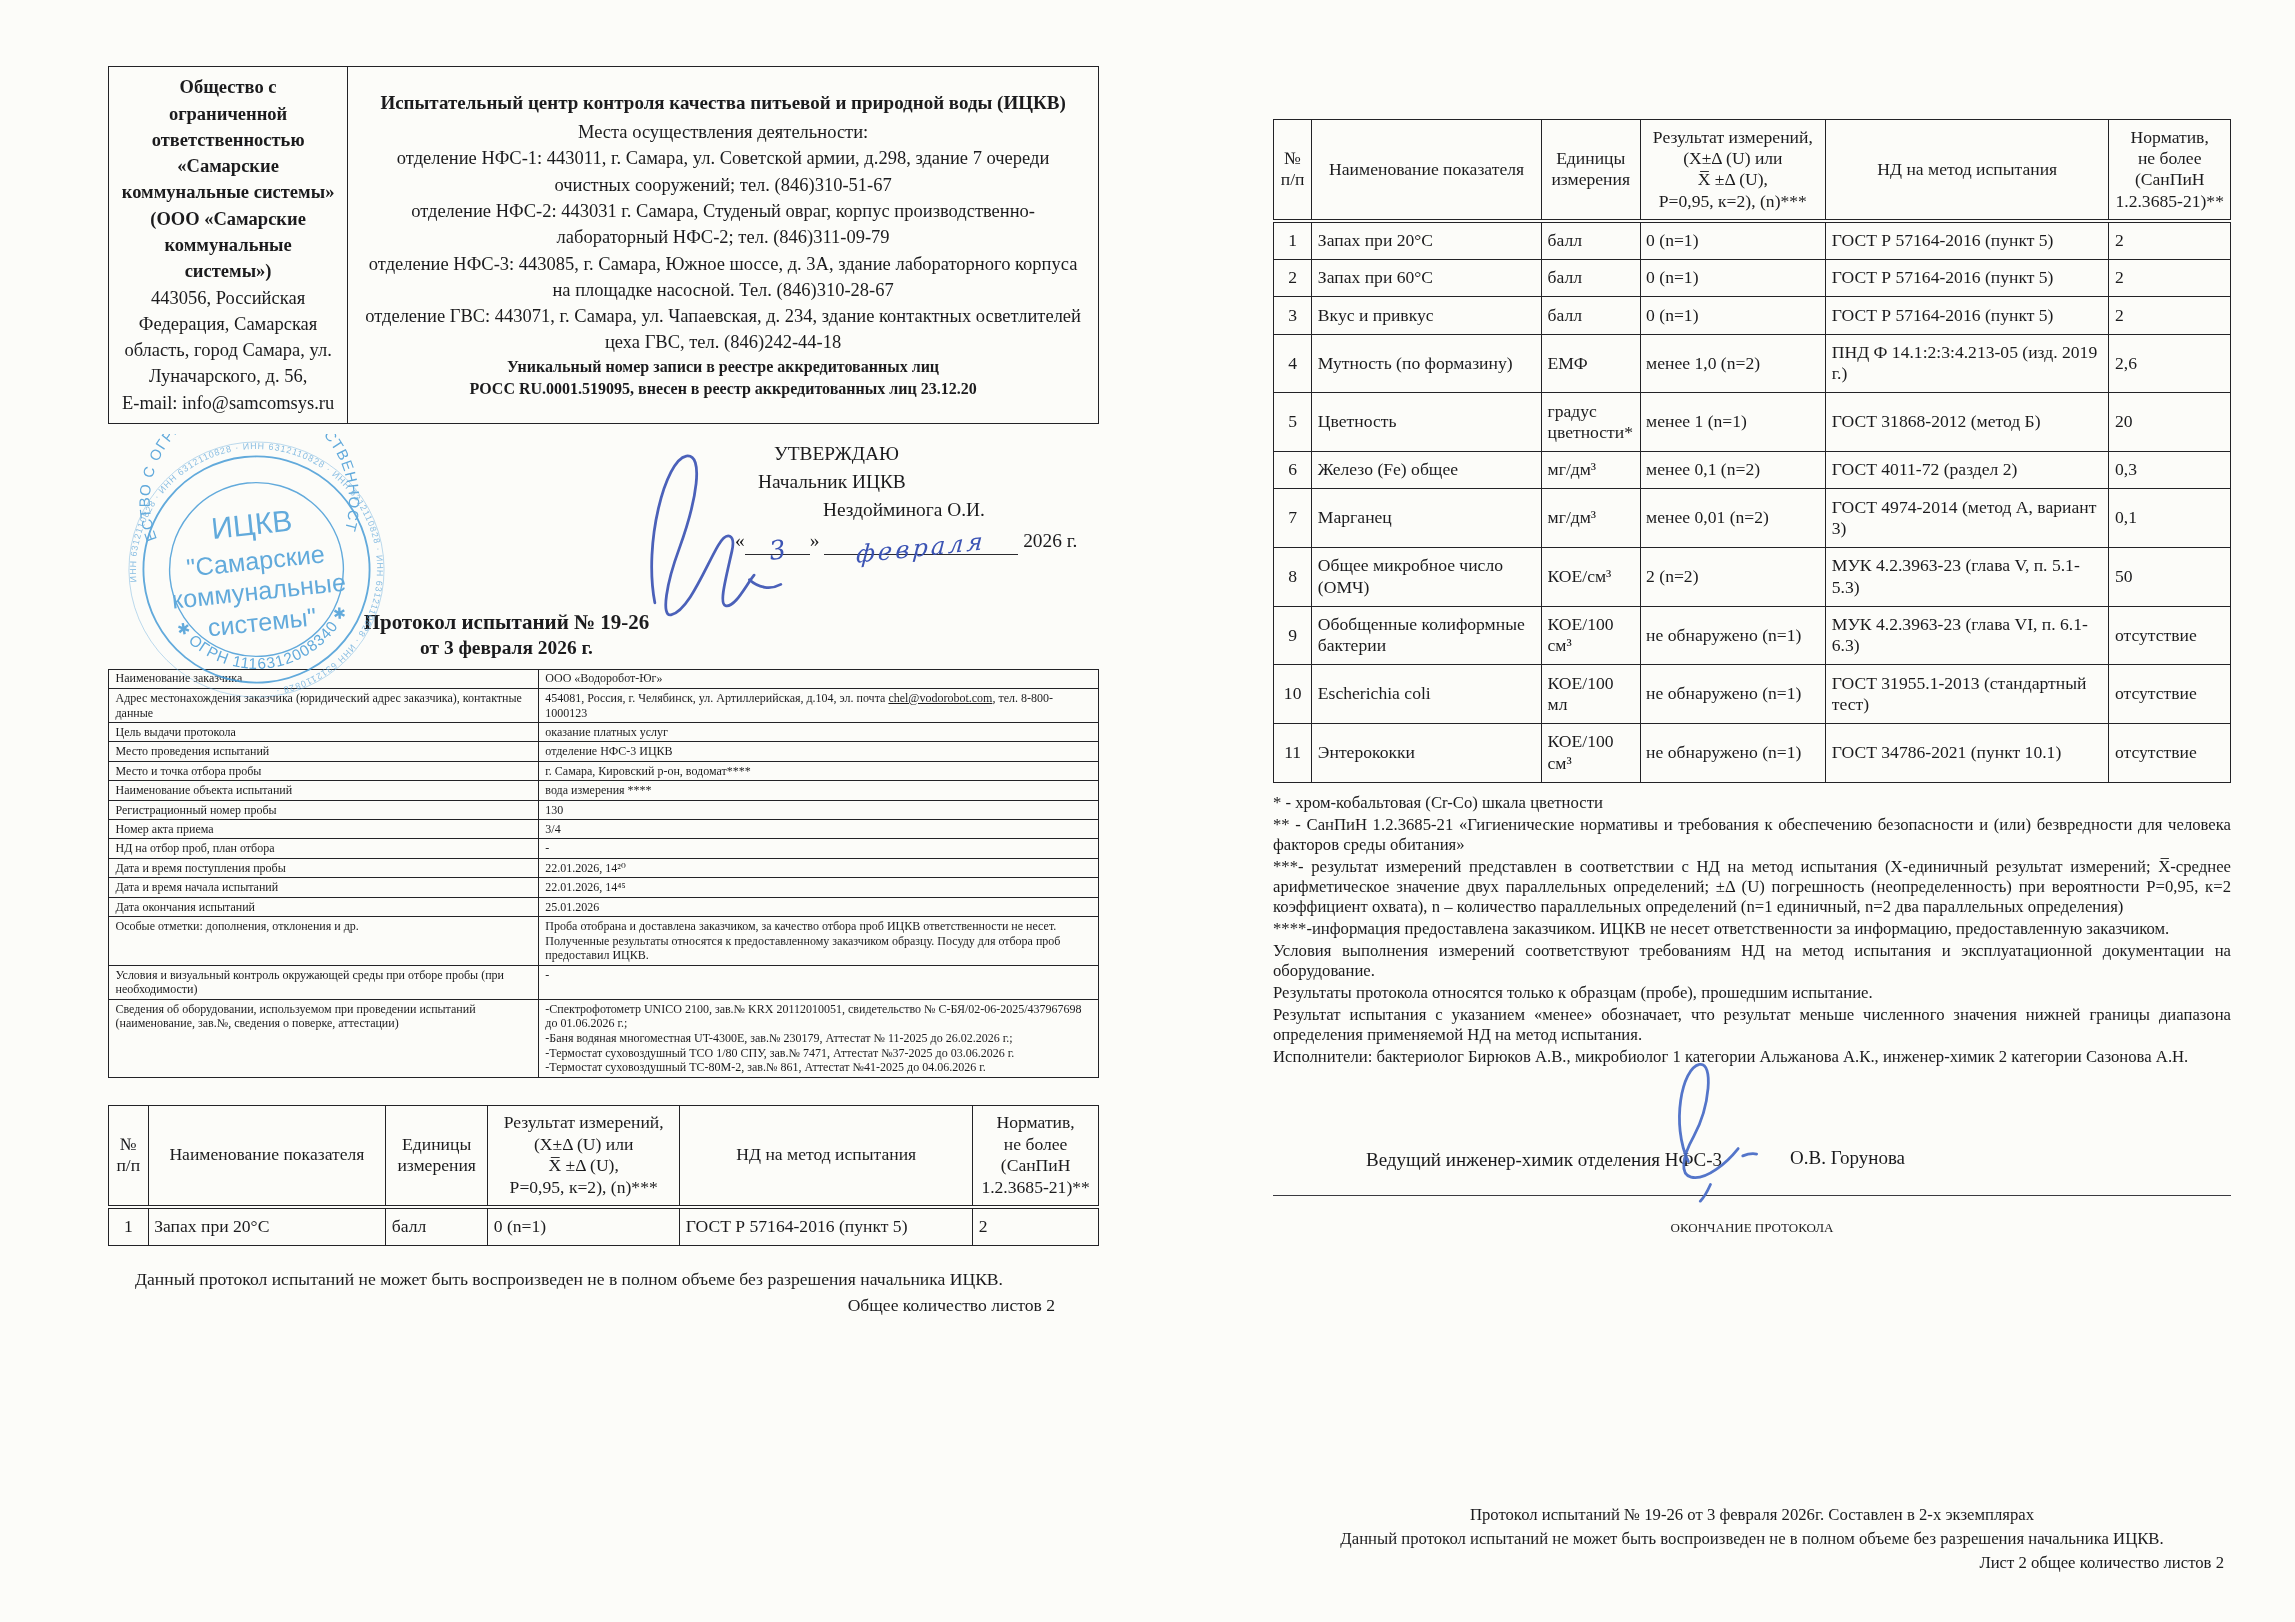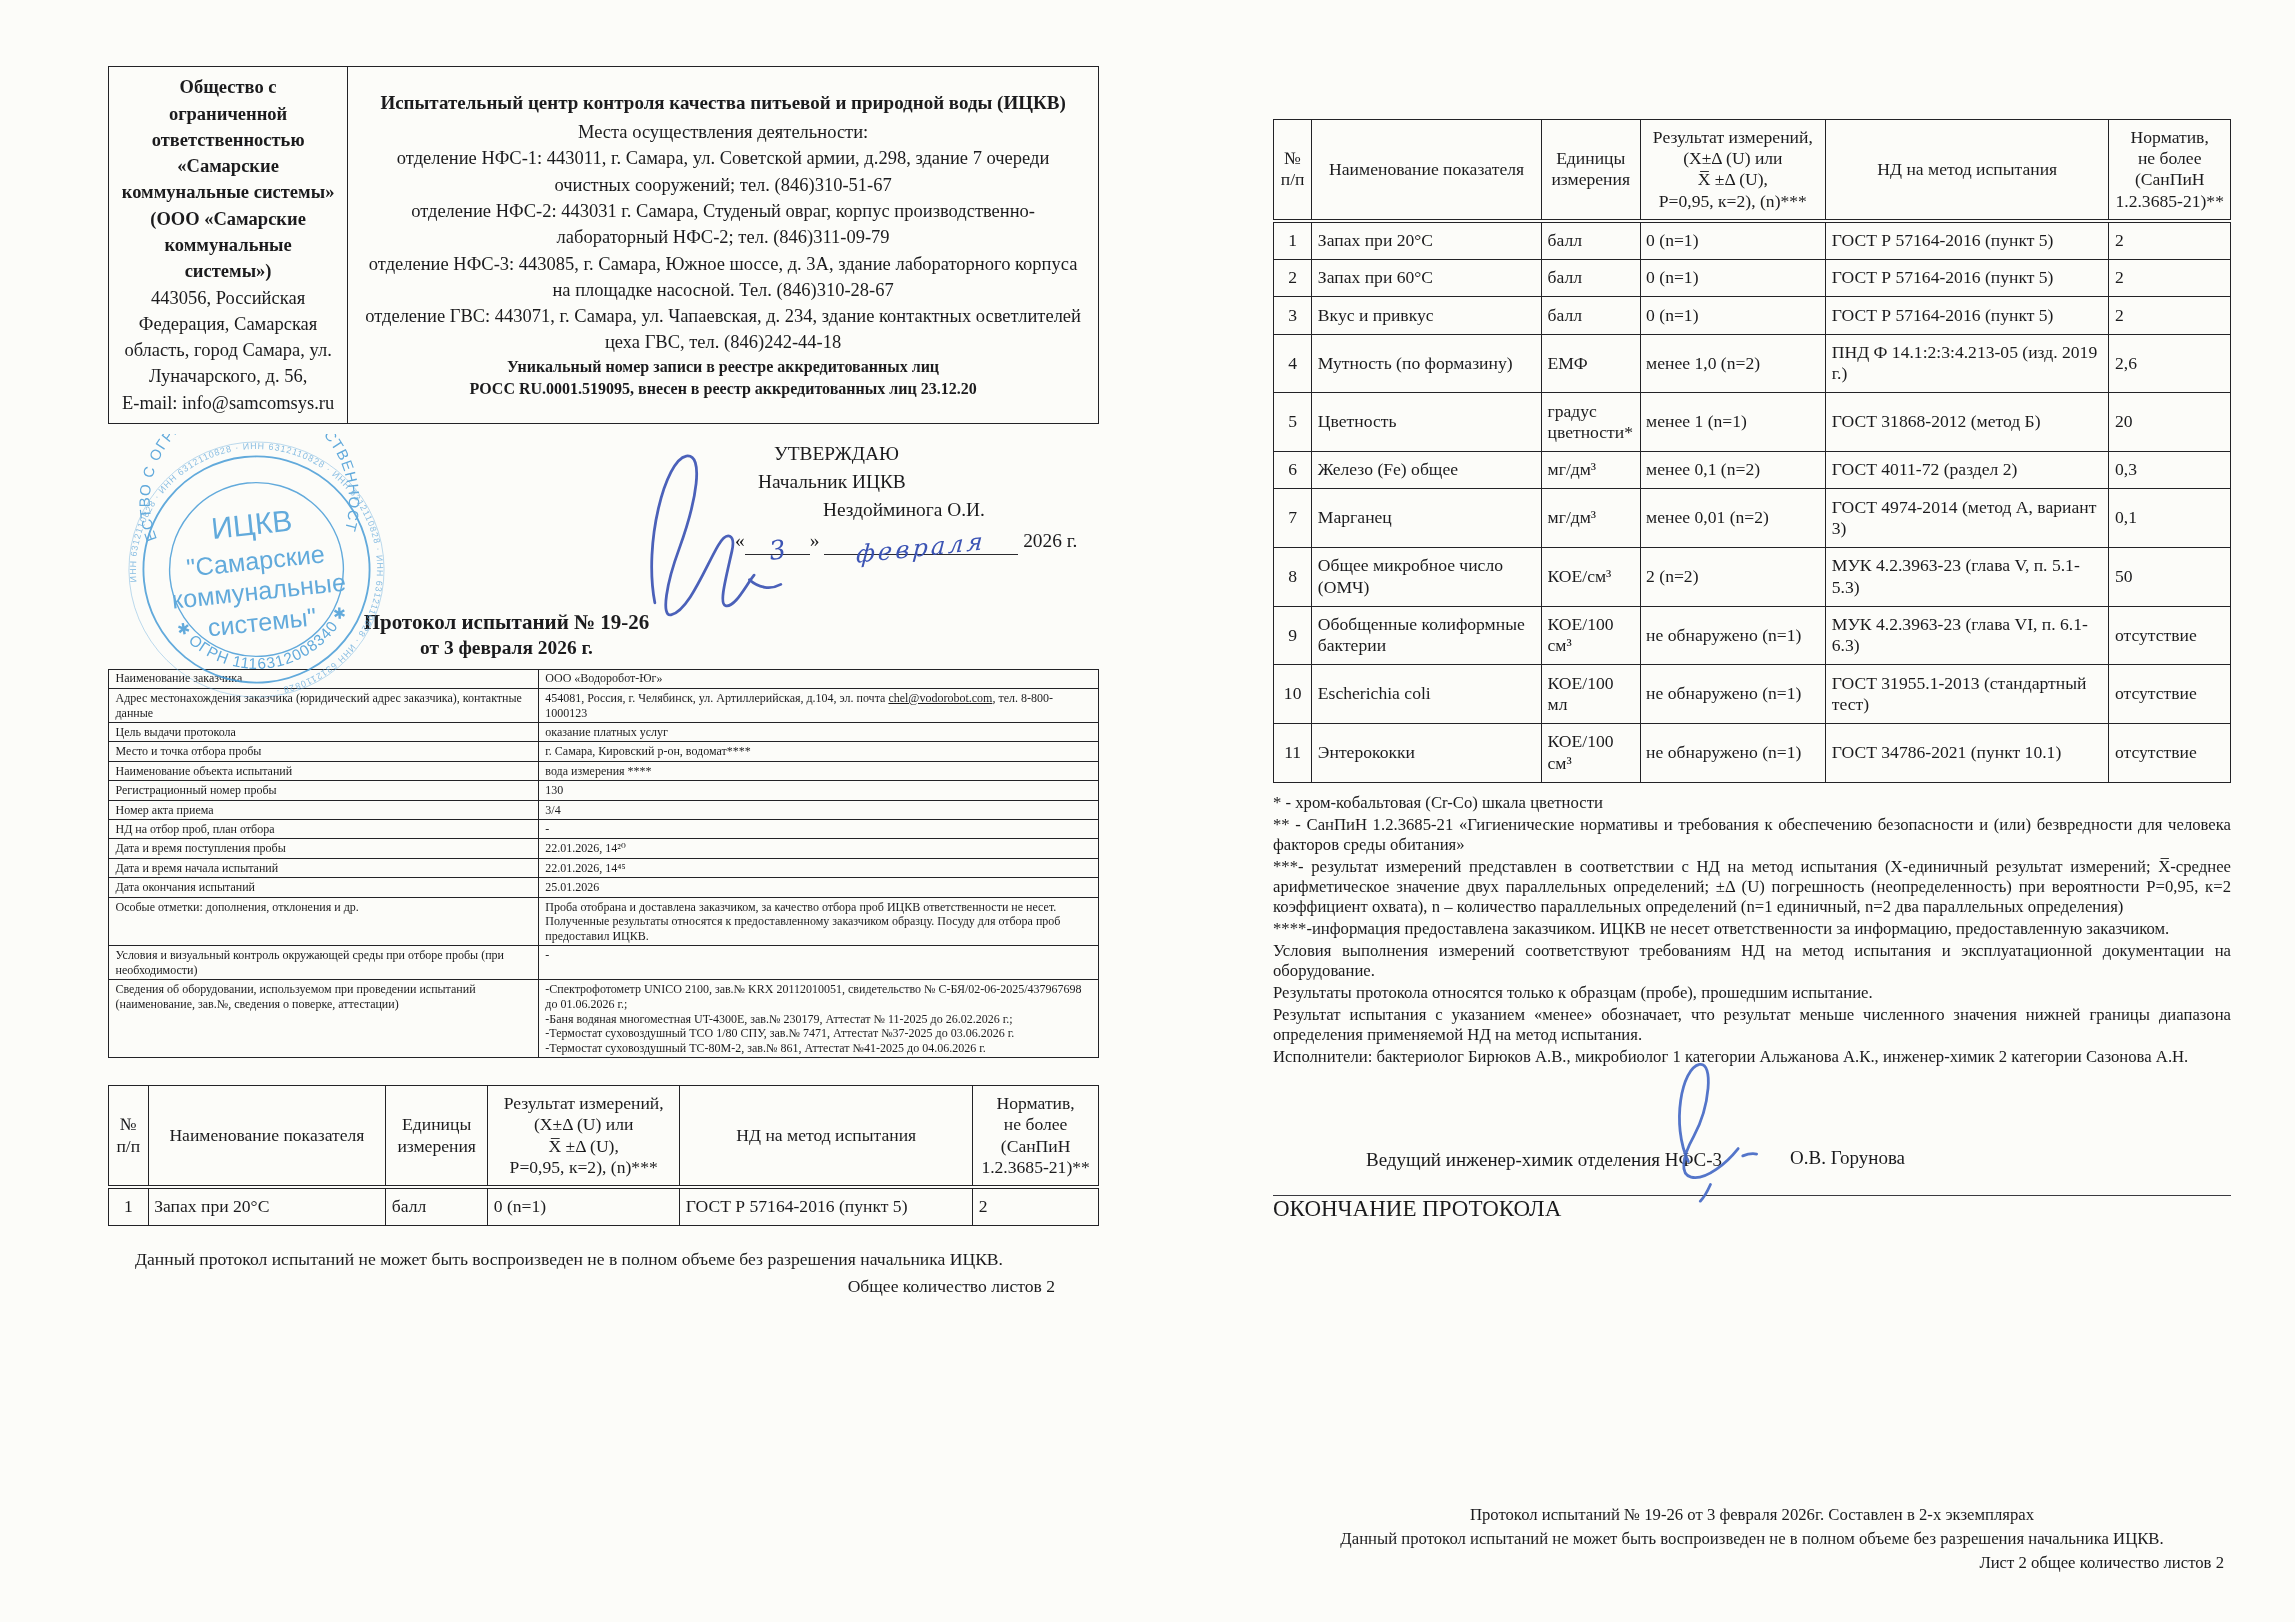--- a/index.html
+++ b/index.html
@@ -58,21 +58,21 @@
   .p2{position:absolute;left:1273px;top:119px;width:958px;}
   .fnotes{margin-top:10.2px;font-size:16.7px;line-height:1.22;text-align:justify;}
   .fnotes p{margin:0 0 1.4px 0;}
 
   .sig-area{position:absolute;left:1273px;top:1120px;width:958px;font-size:19px;}
   .sig-row{position:relative;height:69px;}
   .sig-role{position:absolute;left:93px;top:29px;}
   .sig-name{position:absolute;left:517px;top:27px;}
   .sig2{position:absolute;left:379px;top:-74px;width:116px;height:157px;pointer-events:none;}
   .sig-line{border-top:1.4px solid #3a3a40;margin-top:5.6px;}
-  .sig-end{font-size:23px;margin-top:0;}
+  .sig-end{text-align:center;font-size:13px;margin-top:24px;}
 
   .p2-footer{position:absolute;left:1273px;top:1503px;width:958px;font-size:16.7px;line-height:1.45;}
   .pf3{text-align:right;padding-right:7px;}
   .tc{text-align:center;}
 </style>
 </head>
 <body>
 
 <div class="sheet">
 
@@ -158,20 +158,24 @@
       </tr>
       <tr>
         <td class="lab">Адрес местонахождения заказчика (юридический адрес заказчика), контактные данные</td>
         <td><span>454081, Россия, г. Челябинск, ул. Артиллерийская, д.104, эл. почта </span><span class="u">chel@vodorobot.com</span><span>, тел. 8-800-1000123</span></td>
       </tr>
       <tr>
         <td class="lab">Цель выдачи протокола</td>
         <td>оказание платных услуг</td>
       </tr>
       <tr>
+        <td class="lab">Место проведения испытаний</td>
+        <td>отделение НФС-3 ИЦКВ</td>
+      </tr>
+      <tr>
         <td class="lab">Место и точка отбора пробы</td>
         <td>г. Самара, Кировский р-он, водомат****</td>
       </tr>
       <tr>
         <td class="lab">Наименование объекта испытаний</td>
         <td>вода измерения ****</td>
       </tr>
       <tr>
         <td class="lab">Регистрационный номер пробы</td>
         <td>130</td>

